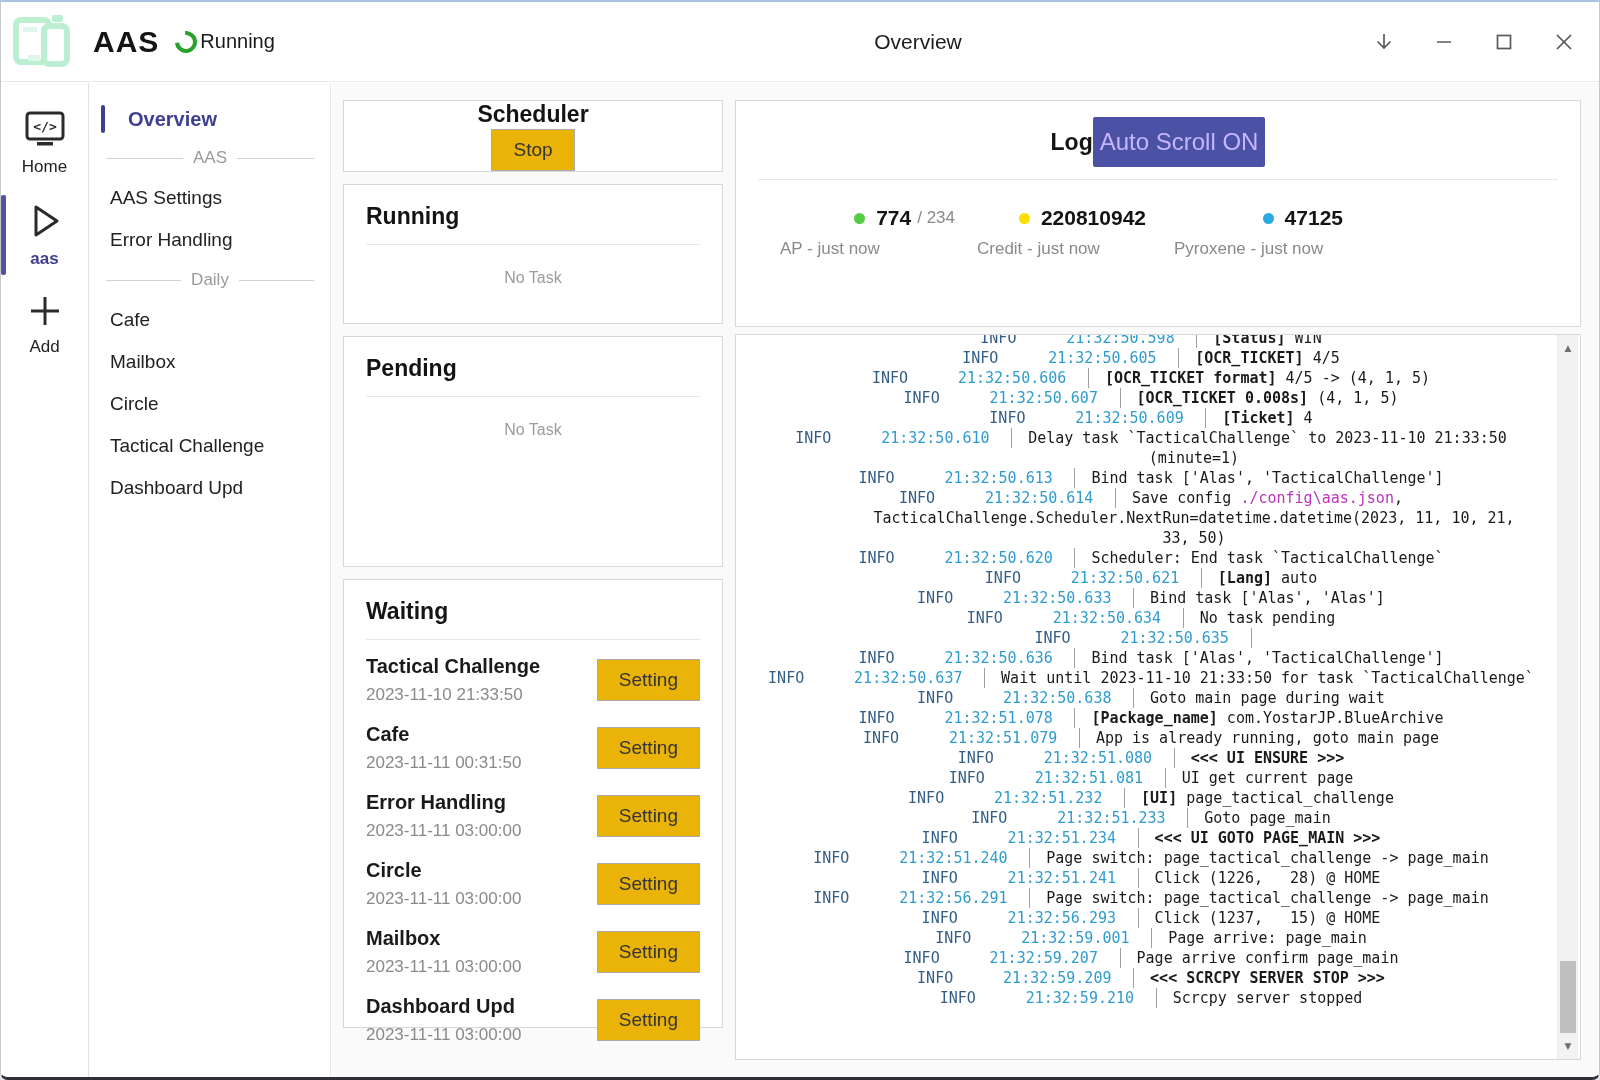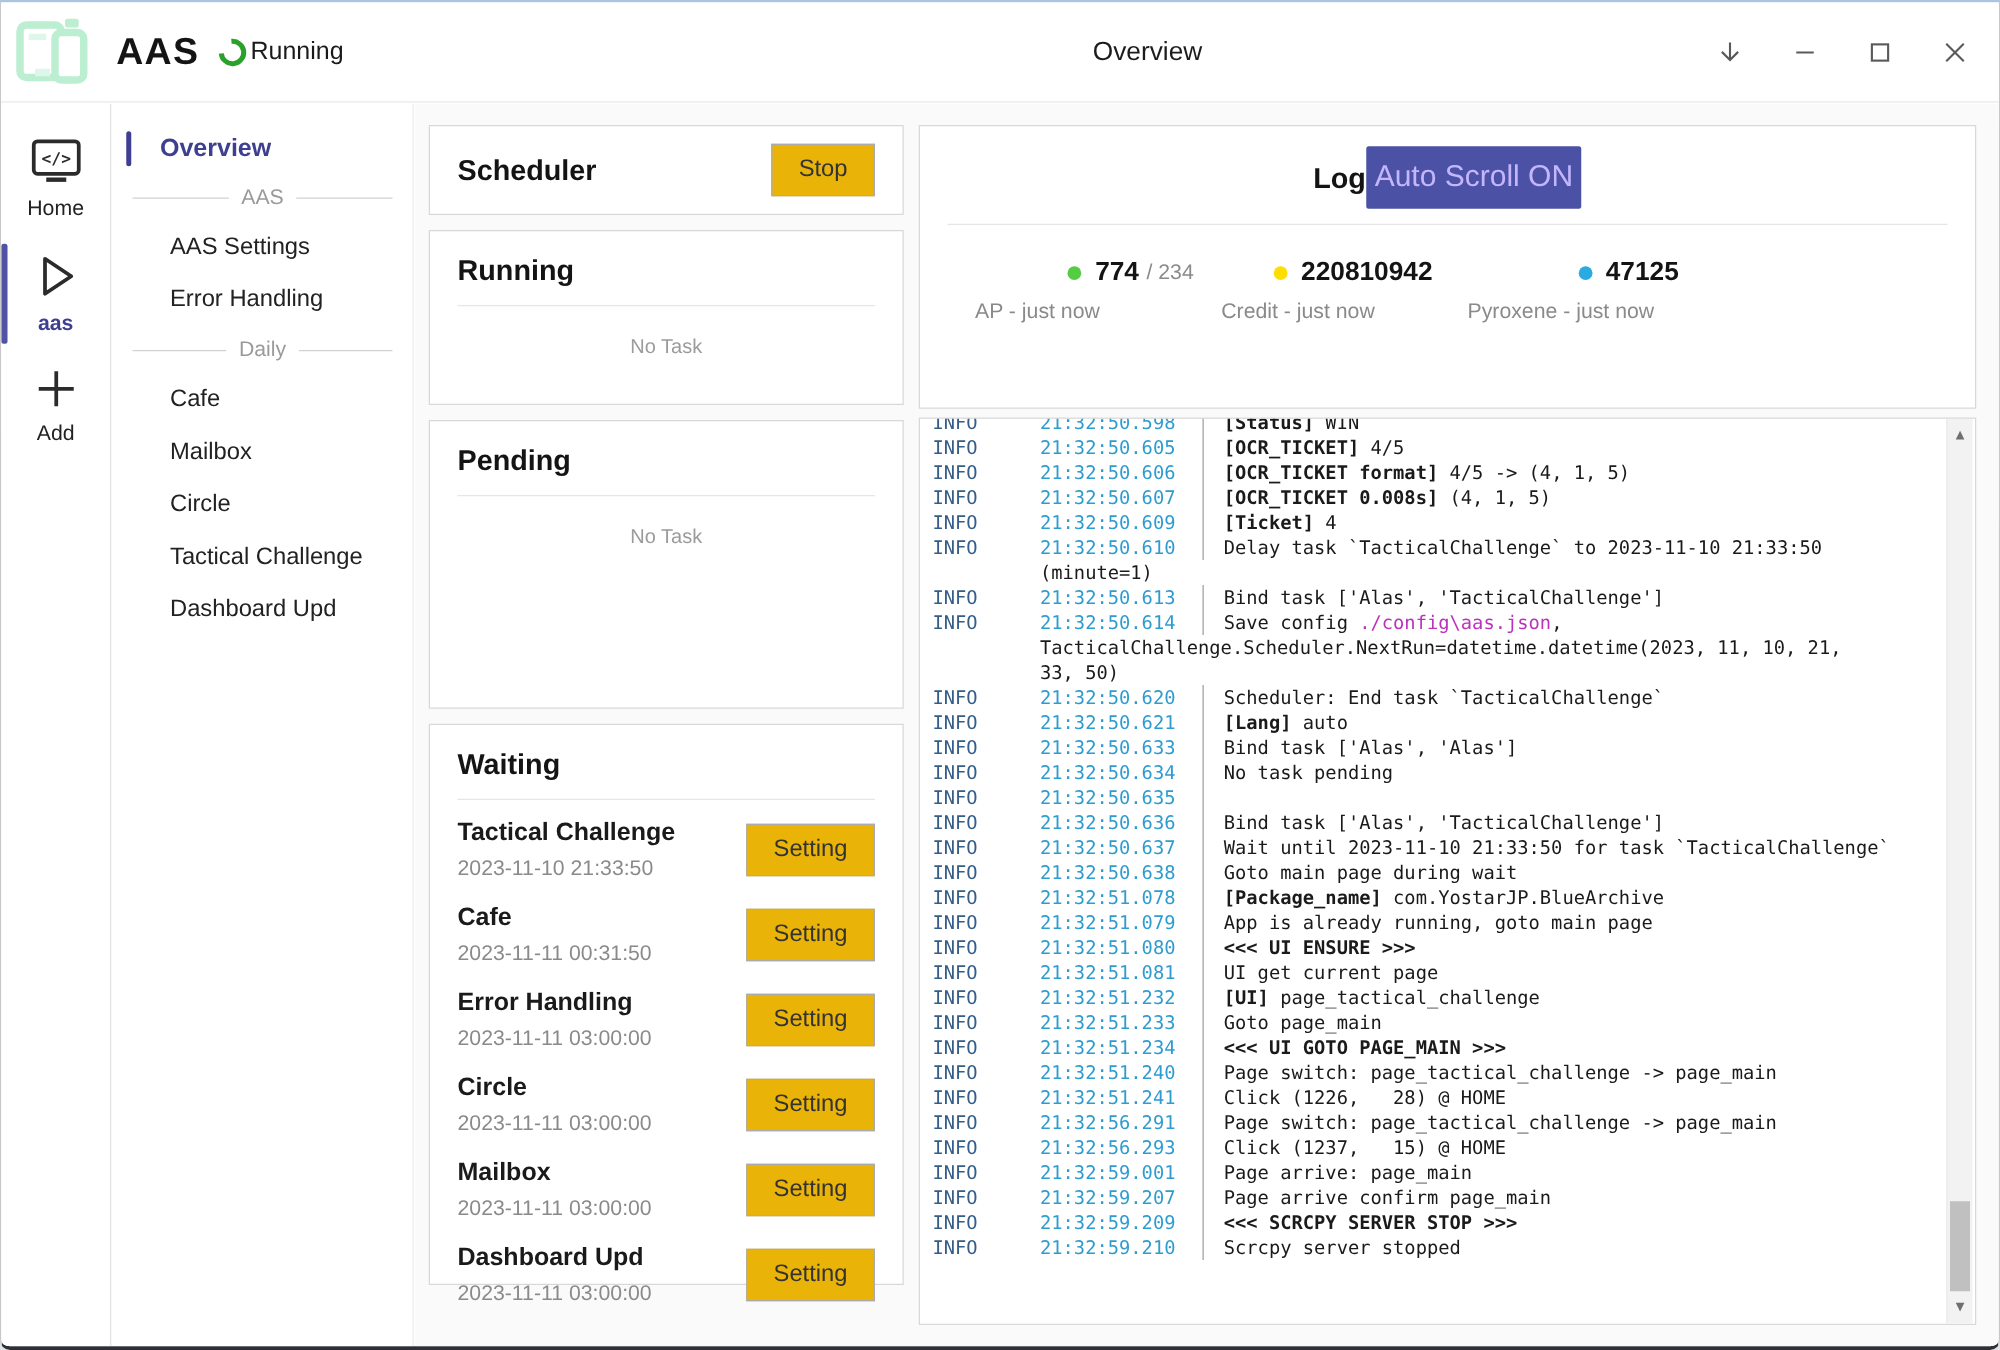--- a/index.html
+++ b/index.html
@@ -34,25 +34,25 @@
   .rail-indicator{ position:absolute; left:0; top:6px; bottom:6px; width:5px; background:#5152a3; border-radius:2px; }
 
   
   .nav{ position:absolute; top:81px; left:89px; bottom:0; width:241px; background:#fff;
     border-right:1px solid #ececec; padding-top:16px; }
   .nav-active{ height:40px; display:flex; align-items:center; }
   .nav-accent{ width:4px; height:28px; background:var(--nav-active,#3e3f90); margin-left:11px; border-radius:2px; }
   .nav-active .t{ font-size:20px; font-weight:700; color:var(--nav-active,#3e3f90); margin-left:23px; }
   .nav-div{ height:38px; display:flex; align-items:center; gap:10px; padding:0 16px; color:#9a9a9a; font-size:17px; }
   .nav-div .ln{ flex:1; height:1px; background:#d2d2d2; }
-  .nav-item{ height:42px; display:flex; align-items:center; padding-left:46px; font-size:19px; color:#222; cursor:default; }
+  .nav-item{ height:42px; display:flex; align-items:center; padding-left:20px; font-size:19px; color:#222; cursor:default; }
 
   
   .main{ position:absolute; top:81px; left:331px; right:0; bottom:0; background:#fafafa; }
-  .card{ background:#fff; border:1px solid #d8d8d8; }
+  .card{ background:#fff; border:1px solid #d8d8d8;flex-direction:column; }
   .col-mid{ position:absolute; left:11px; top:17px; width:380px; }
   .col-log{ position:absolute; left:403px; top:17px; right:18px; }
 
   .card-title{ font-size:23px; font-weight:600; color:#141414; }
   .hdivider{ height:1px; background:#e6e6e6; }
 
   .sched-card{ height:72px; display:flex; align-items:center; justify-content:space-between; padding:0 22px; margin-bottom:12px; }
   .ghost-btn{ background:#eab308; border:1px solid #ababab; color:#333; font-size:19px; padding:9px 21px;
     font-family:"Liberation Sans",sans-serif; cursor:pointer; }
 
@@ -78,21 +78,21 @@
   .stat .r1{ display:flex; align-items:center;justify-content:flex-end; }
   .stat-dot{ width:11px; height:11px; border-radius:50%; flex-shrink:0; }
   .stat .v{ font-size:21px; font-weight:700; color:#141414; margin-left:11px; }
   .stat .sfx{ font-size:17px; color:#8a8a8a; margin-left:6px; }
   .stat .r2{ font-size:17px; color:#8a8a8a; margin-top:9px; margin-left:22px; }
 
   .logview-card{ height:726px; position:relative; overflow:hidden; }
   .log-scroll{ position:absolute; left:0; top:0; bottom:0; right:24px; overflow:hidden;
     font-family:"DejaVu Sans Mono", monospace; font-size:15px; line-height:20px; padding-left:10px; }
   .log-inner{ margin-top:-7px; }
-  .log-row{ display:flex; white-space:pre; }
+  .log-row{ display:flex; white-space:pre;justify-content:center; }
   .log-row .lvl{ width:86px; flex-shrink:0; color:var(--log-level,#345d87); }
   .log-row .time{ width:130px; flex-shrink:0; color:var(--log-time,#2f9cd0); }
   .log-row .bar{ border-left:1.5px solid #9f9f9f; align-self:stretch; margin-right:16px; }
   .log-row .msg{ color:#1a1a1a; }
   .log-row.cont .msg{ margin-left:86px; }
   .log-path{ color:var(--log-path,#bb33bb); }
 
   .vscroll{ position:absolute; top:0; right:2px; bottom:0; width:21px; background:#f2f2f2; border-left:1px solid #eaeaea; }
   .vscroll .arr{ position:absolute; left:0; right:0; text-align:center; color:#6f6f6f; font-size:9px;
     font-family:"DejaVu Sans", sans-serif; }

